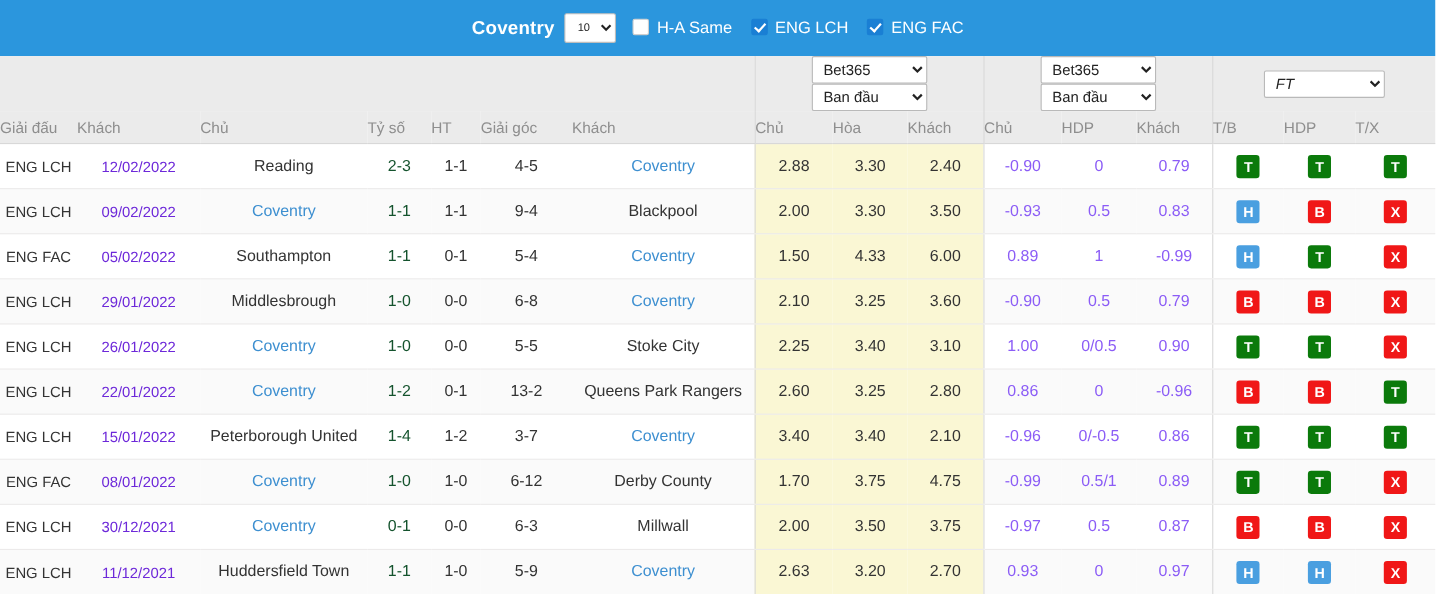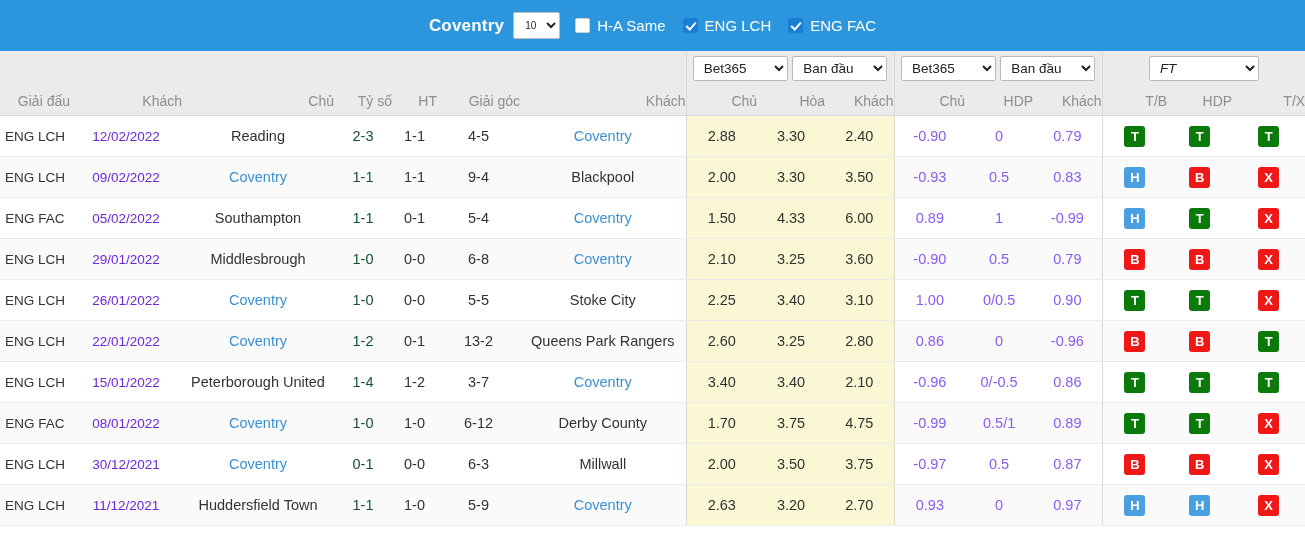--- a/index.html
+++ b/index.html
@@ -38,21 +38,20 @@
     background: #ffffff;
     border: 1px solid #bdbdbd;
     border-radius: 2px;
     padding: 3px 4px 3px 7px;
     height: 27px;
     box-sizing: border-box;
     min-width: 47px;
   }
   .chk-group {
     display: flex;
-    align-items: center;
     gap: 7px;
     margin-left: 6px;
   }
   .chk-group + .chk-group { margin-left: 8px; }
   .chk {
     width: 15px;
     height: 15px;
     box-sizing: border-box;
     border: 1px solid #cfcfcf;
     background: #ffffff;
@@ -96,37 +95,37 @@
   .hdr-top td {
     background: #ebebeb;
     height: 35px;
     vertical-align: middle;
     text-align: center;
   }
   .hdr-sub td {
     background: #ebebeb;
     height: 29px;
     vertical-align: middle;
-    text-align: right;
+    text-align: left;
     color: #8e8e8e;
     font-size: 14px;
     border-bottom: 1px solid #d8d8d8;
   }
   .sel {
     font-family: "Liberation Sans", sans-serif;
     font-size: 13.5px;
     color: #222;
     background: #ffffff;
     border: 1px solid #b9b9b9;
     border-radius: 2px;
     height: 25px;
     padding: 2px 3px 2px 6px;
     box-sizing: border-box;
   }
-  .sel.wide { width: 95px; }
+  .sel.wide { width: 105px; }
   .sel.ft   { width: 110px; font-style: italic; }
 
   
   .gsep-l { border-left: 1px solid #d8d8d8; }
 
   
   tbody tr { height: 40px; }
   tbody td {
     border-bottom: 1px solid #eceaea;
     text-align: center;

